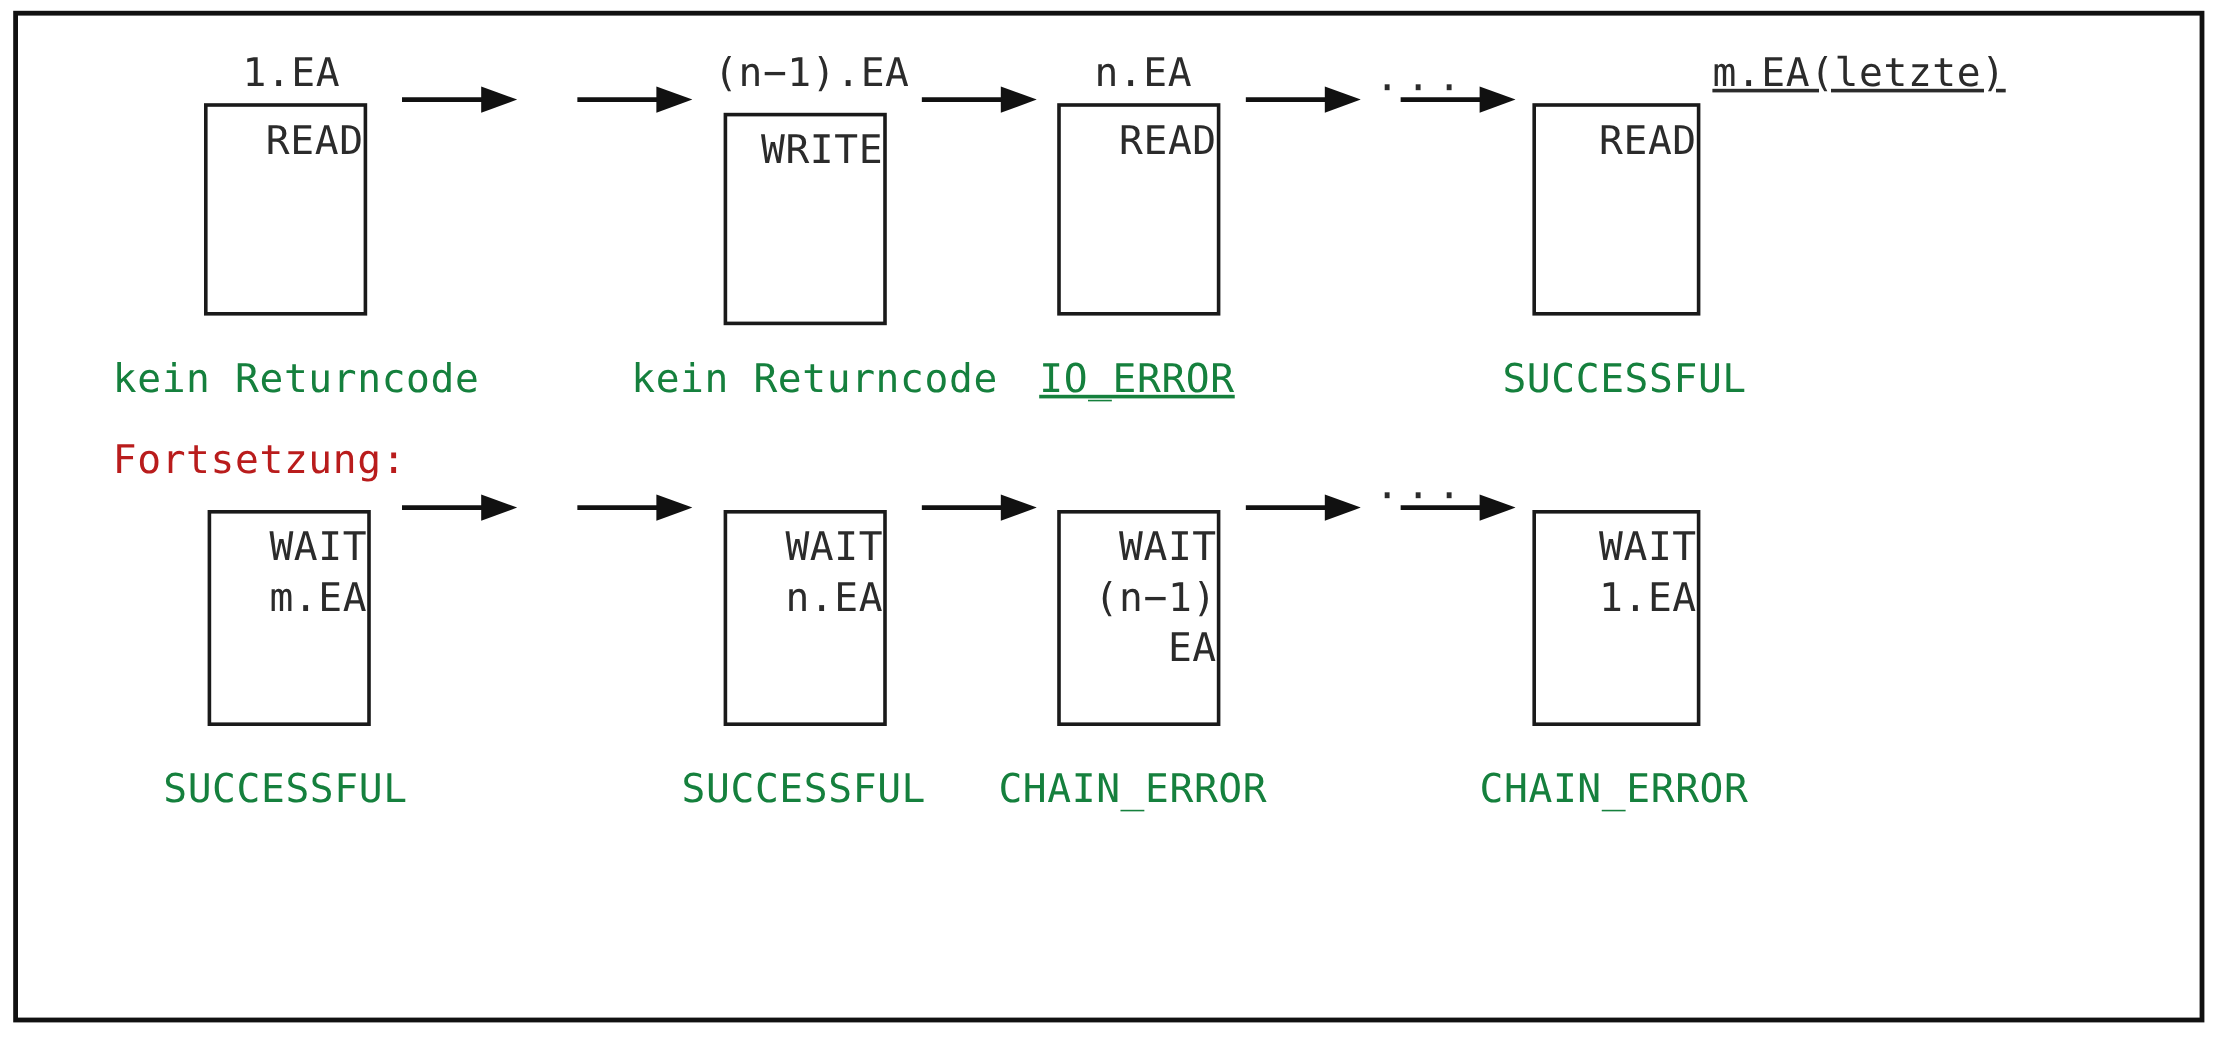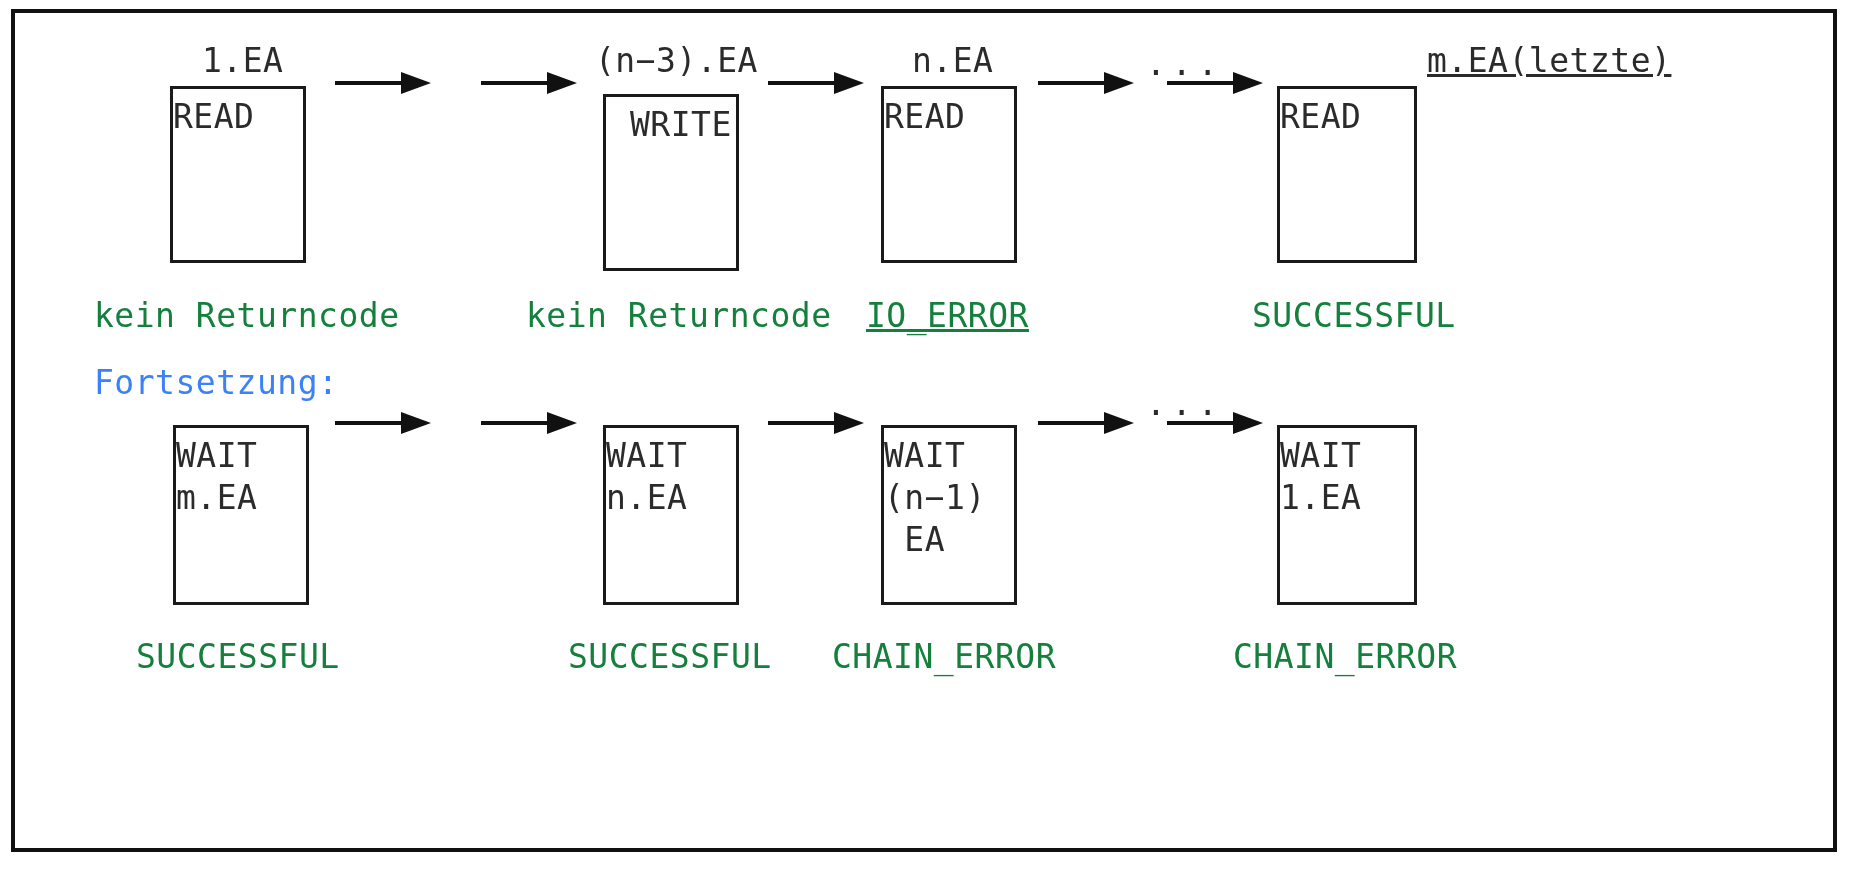--- a/index.html
+++ b/index.html
@@ -34,21 +34,21 @@
     width: 1646px;
     height: 871px;
   }
 
   
   .pbox {
     position: absolute;
     box-sizing: border-box;
     border: 3px solid #1a1a1a;
     background: #ffffff;
-    text-align: left;
+    text-align: right;
     font-size: 33px;
     line-height: 42px;
     color: #2b2b2b;
     padding-top: 7px;
     letter-spacing: 0.5px;
   }
   .pbox .ln {
     display: block;
     white-space: pre;
   }
@@ -70,21 +70,21 @@
     line-height: 40px;
     color: #15803d;
     white-space: pre;
     letter-spacing: 0.5px;
   }
 
   .section-label {
     position: absolute;
     font-size: 33px;
     line-height: 40px;
-    color: #3b82f6;
+    color: #b91c1c;
     white-space: pre;
     letter-spacing: 0.5px;
   }
 
   
   .arrow {
     position: absolute;
     height: 26px;
   }
   .arrow svg { display: block; }
@@ -103,21 +103,21 @@
 <body>
 
 <div id="page">
 
   <div class="outer-frame"></div>
 
   <div class="canvas">
 
     <div class="toplabel" style="left:202px; top:42px;">1.EA</div>
 
-    <div class="toplabel" style="left:595px; top:42px;">(n−3).EA</div>
+    <div class="toplabel" style="left:595px; top:42px;">(n−1).EA</div>
 
     <div class="toplabel" style="left:912px; top:42px;">n.EA</div>
 
     <div class="toplabel" style="left:1427px; top:42px;text-decoration:underline;">m.EA(letzte)</div>
 
     <div class="pbox" style="left:170px; top:86px; width:136px; height:177px;">
       <span class="ln">READ</span>
     </div>
 
     <div class="pbox" style="left:603px; top:94px; width:136px; height:177px;padding-left:24px;">

